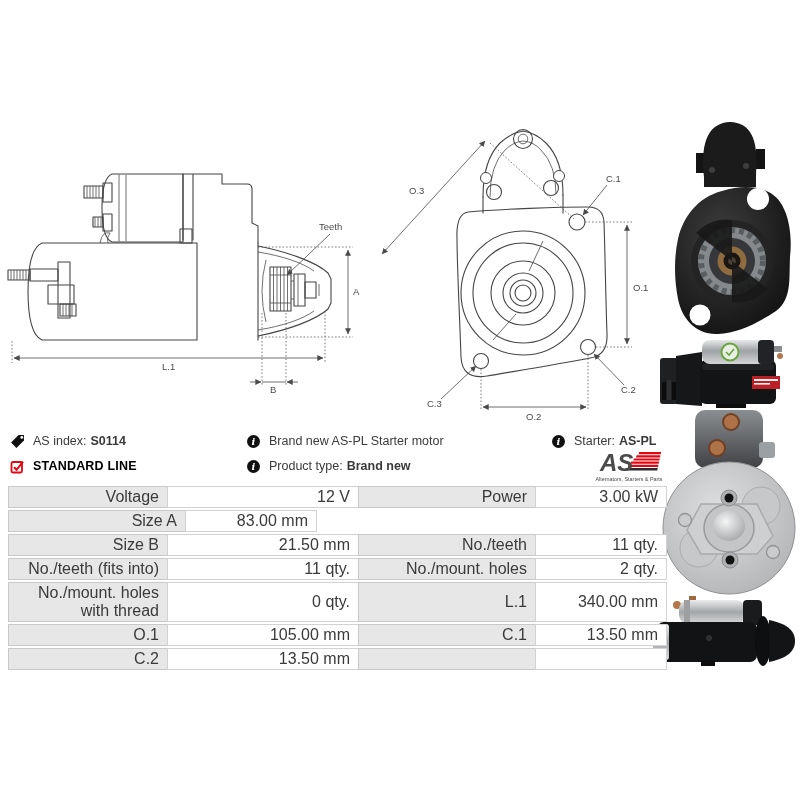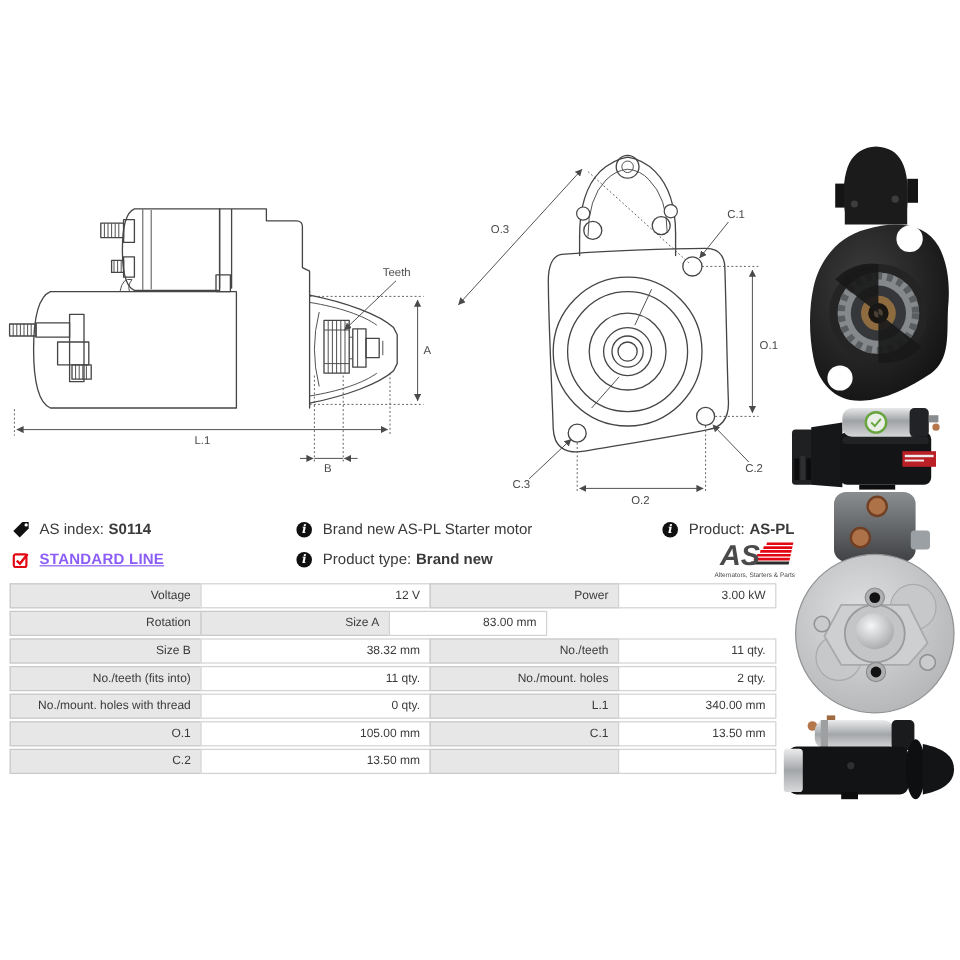--- a/index.html
+++ b/index.html
@@ -6,30 +6,30 @@
   .page{position:relative;width:800px;height:800px;background:#fff;overflow:hidden;
         font-family:"Liberation Sans",sans-serif;color:#3a3a3a;}
   .abs{position:absolute;}
   
   .info-line{display:flex;height:22px;margin-bottom:3px;font-size:12.5px;}
   .info-line .ic{width:15px;height:15px;margin-right:8px;flex:0 0 auto;display:flex;align-items:center;justify-content:center;}
   .info-circle{width:13px;height:13px;border-radius:50%;background:#101010;color:#fff;
         font-family:"DejaVu Serif",serif;font-style:italic;font-weight:bold;font-size:10px;
         line-height:13px;text-align:center;}
   .bold{font-weight:bold;margin-left:4px;}
-  .red-line{color:#8b5cf6;font-weight:bold;letter-spacing:.2px;text-decoration:underline;}
+  .red-line{color:#000000;font-weight:bold;letter-spacing:.2px;}
   
-  .spec-table{position:absolute;left:8px;top:486px;font-size:10px;}
+  .spec-table{position:absolute;left:8px;top:486px;font-size:16px;}
   .srow{display:flex;margin-bottom:2px;}
   .cell{box-sizing:border-box;border:1px solid #c9c9c9;min-height:21px;display:flex;
         align-items:center;justify-content:flex-end;text-align:right;padding:1px 8px;}
   .cell + .cell{margin-left:-1px;}
   .tl{background:#e7e7e7;}
   .tv{background:#ffffff;border-color:#d2d2d2;}
-  .c1{width:160px;} .c2{width:192px;} .c3{width:158px;} .c4{width:132px;text-align:center;}
+  .c1{width:160px;} .c2{width:192px;} .c3{width:178px;} .c4{width:132px;text-align:center;}
   
   svg text{font-family:"Liberation Sans",sans-serif;fill:#4a4a4a;}
   .outline{fill:none;stroke:#454545;stroke-width:1.1;stroke-linejoin:round;stroke-linecap:round;}
   .thin{fill:none;stroke:#4a4a4a;stroke-width:.8;}
   .dot{fill:none;stroke:#5a5a5a;stroke-width:.8;stroke-dasharray:1.6 1.9;}
   .dim-label{font-size:9.5px;}
 </style>
 </head>
 <body>
 
@@ -293,21 +293,21 @@
       <span>Product type:</span>
       <b class="bold">Brand new</b>
     </div>
   </div>
 
   <div class="abs" style="left:551px;top:434px;width:120px">
     <div class="info-line">
       <span class="ic">
           <span class="info-circle">i</span>
         </span>
-      <span>Product:</span>
+      <span>Starter:</span>
       <b class="bold">AS-PL</b>
     </div>
   </div>
 
   <svg class="abs" style="left:592px;top:448px" width="74" height="37" viewBox="0 0 74 37">
     <g transform="skewX(-12)">
       <rect x="48" y="4" width="22" height="2.2" fill="#e30613"></rect>
       <rect x="46" y="7.2" width="24" height="2.2" fill="#e30613"></rect>
       <rect x="44" y="10.4" width="26" height="2.2" fill="#e30613"></rect>
       <rect x="42" y="13.6" width="28" height="2.2" fill="#e30613"></rect>
@@ -319,27 +319,26 @@
   </svg>
 
   <div class="spec-table">
     <div class="srow">
       <div class="cell tl c1">Voltage</div>
       <div class="cell tv c2">12 V</div>
       <div class="cell tl c3">Power</div>
       <div class="cell tv c4">3.00 kW</div>
     </div>
     <div class="srow">
-      <div class="cell tl c1">Rotation</div>
       <div class="cell tl c3">Size A</div>
       <div class="cell tv c4">83.00 mm</div>
     </div>
     <div class="srow">
       <div class="cell tl c1">Size B</div>
-      <div class="cell tv c2">38.32 mm</div>
+      <div class="cell tv c2">21.50 mm</div>
       <div class="cell tl c3">No./teeth</div>
       <div class="cell tv c4">11 qty.</div>
     </div>
     <div class="srow">
       <div class="cell tl c1">No./teeth (fits into)</div>
       <div class="cell tv c2">11 qty.</div>
       <div class="cell tl c3">No./mount. holes</div>
       <div class="cell tv c4">2 qty.</div>
     </div>
     <div class="srow">

